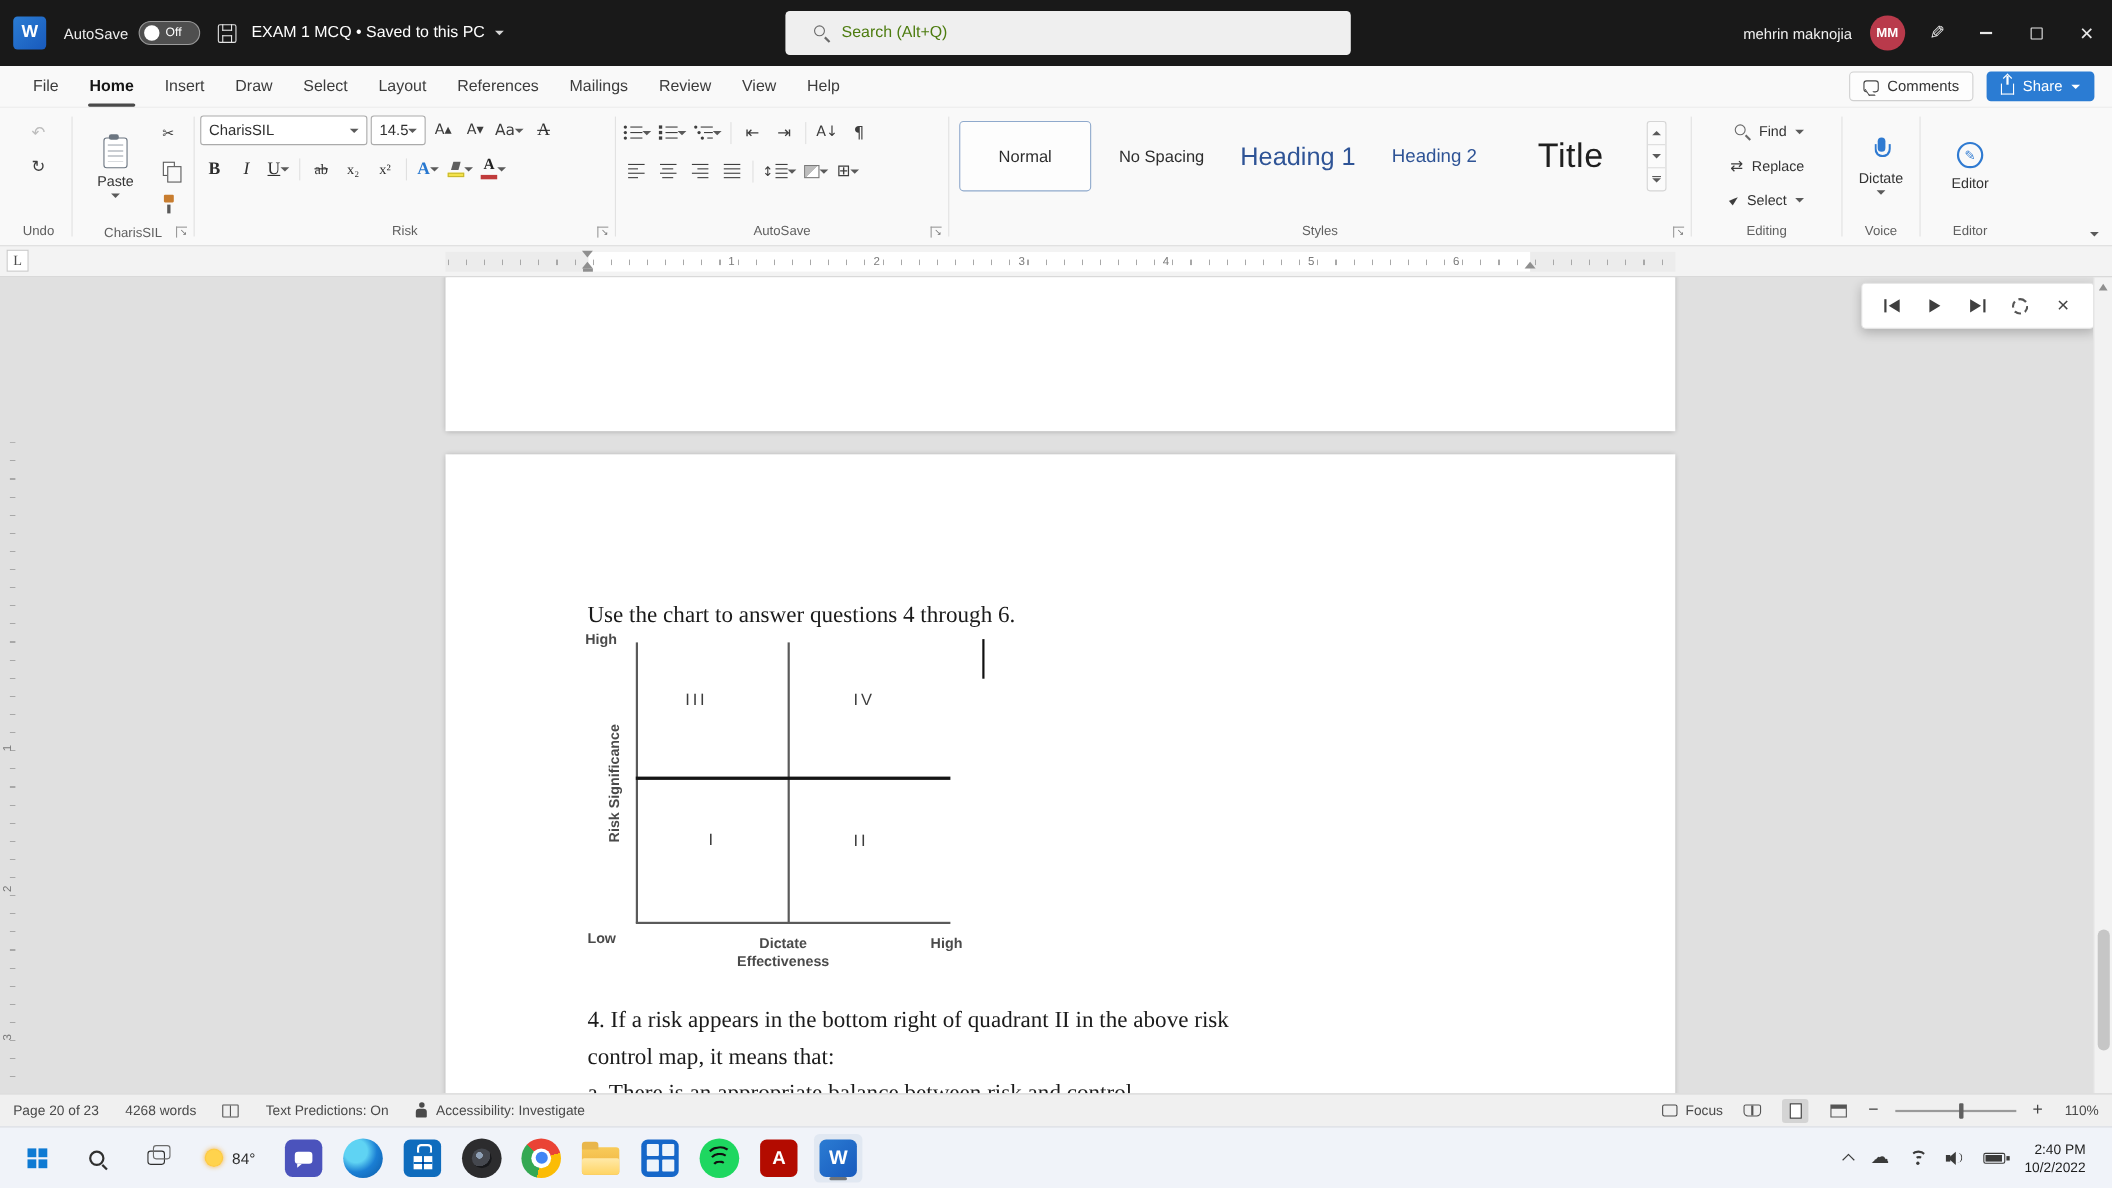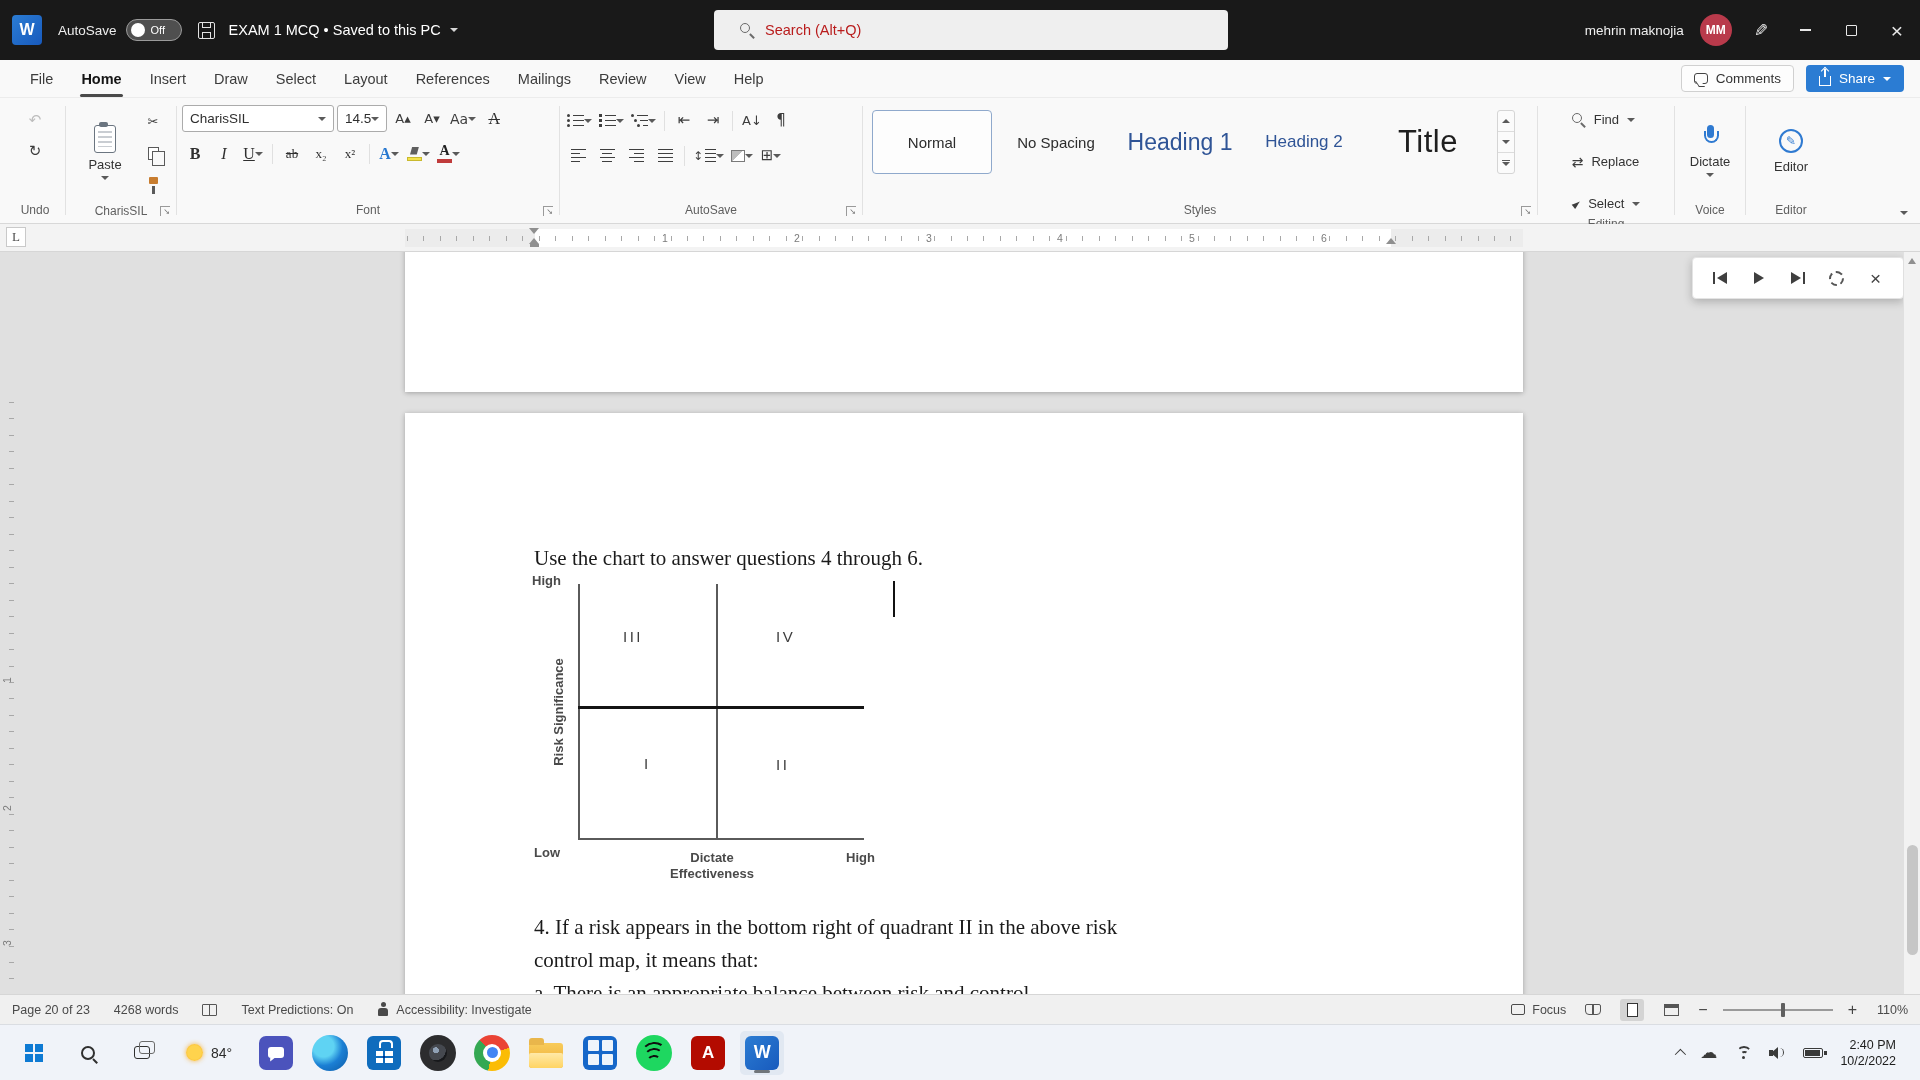--- a/index.html
+++ b/index.html
@@ -28,21 +28,21 @@
   .toggle{width:56px;height:22px;border-radius:11px;background:#4f4f4f;border:1px solid #9b9b9b;
       display:flex;align-items:center;padding:0 4px;gap:6px;margin:0 12px 0 9px}
   .knob{width:14px;height:14px;border-radius:50%;background:#fff}
   .tstate{font-size:11px;color:#fff}
   .save-ic{width:17px;height:17px;border:1.6px solid #e3e3e3;border-radius:2px;position:relative;margin:0 14px 0 4px}
   .save-ic::before{content:"";position:absolute;top:-1px;left:3.5px;width:7px;height:5px;border:1.6px solid #e3e3e3;border-top:none}
   .save-ic::after{content:"";position:absolute;bottom:-1px;left:3.5px;width:7px;height:6px;border:1.6px solid #e3e3e3;border-bottom:none}
   .doc-title{display:flex;align-items:center;gap:9px;font-size:14.5px;color:#fff}
   .search{position:absolute;left:714px;top:10px;width:514px;height:40px;background:#efefef;border-radius:4px;
       display:flex;align-items:center;padding-left:26px;gap:11px}
-  .search-text{font-size:14.5px;color:#b91c1c}
+  .search-text{font-size:14.5px;color:#4d7c0f}
   .tb-right{position:absolute;right:0;top:0;height:60px;display:flex;align-items:center}
   .user{font-size:13.5px;color:#f0f0f0;margin-right:16px}
   .avatar{width:32px;height:32px;border-radius:50%;background:#b93a4b;color:#fff;font-size:12px;font-weight:bold;
       display:flex;align-items:center;justify-content:center;margin-right:22px}
   .ink{color:#e8e8e8;font-size:17px;margin-right:14px;transform:scaleX(-1)}
   .winbtn{width:46px;height:60px;display:flex;align-items:center;justify-content:center;color:#e8e8e8}
   .min-g{width:11px;height:1.6px;background:#e8e8e8;display:block}
   .max-g{width:11px;height:11px;border:1.6px solid #e8e8e8;border-radius:1px;display:block}
   .close-g{font-size:21px;line-height:1}
 
@@ -478,21 +478,21 @@
               <span class="fc-ic">
                   <span class="fc-a">A</span>
                   <span class="fc-bar"></span>
                 </span>
               <span class="cv"></span>
             </div>
           </div>
         </div>
       </div>
       <div class="glabel">
-        <span>Font</span>
+        <span>Risk</span>
         <span class="launcher"></span>
       </div>
     </div>
     <div class="vsep"></div>
 
     <div class="rgroup" style="width:296px">
       <div class="content">
         <div class="col2" style="gap:8px;width:100%;padding:2px 2px 0">
           <div class="rrow">
             <div class="rbtn">
@@ -631,21 +631,21 @@
       </div>
       <div class="glabel">
         <span>Styles</span>
         <span class="launcher"></span>
       </div>
     </div>
     <div class="vsep"></div>
 
     <div class="rgroup" style="width:130px">
       <div class="content">
-        <div class="col2" style="gap:15px;align-items:flex-start;padding-top:1px">
+        <div class="col2" style="gap:4px;align-items:flex-end;padding-top:1px">
           <div class="erow">
               <span class="mag"></span>
               <span>Find</span>
               <span class="cv"></span>
             </div>
           <div class="erow">
               <span class="rep-ic">⇄</span>
               <span>Replace</span>
             </div>
           <div class="erow">

